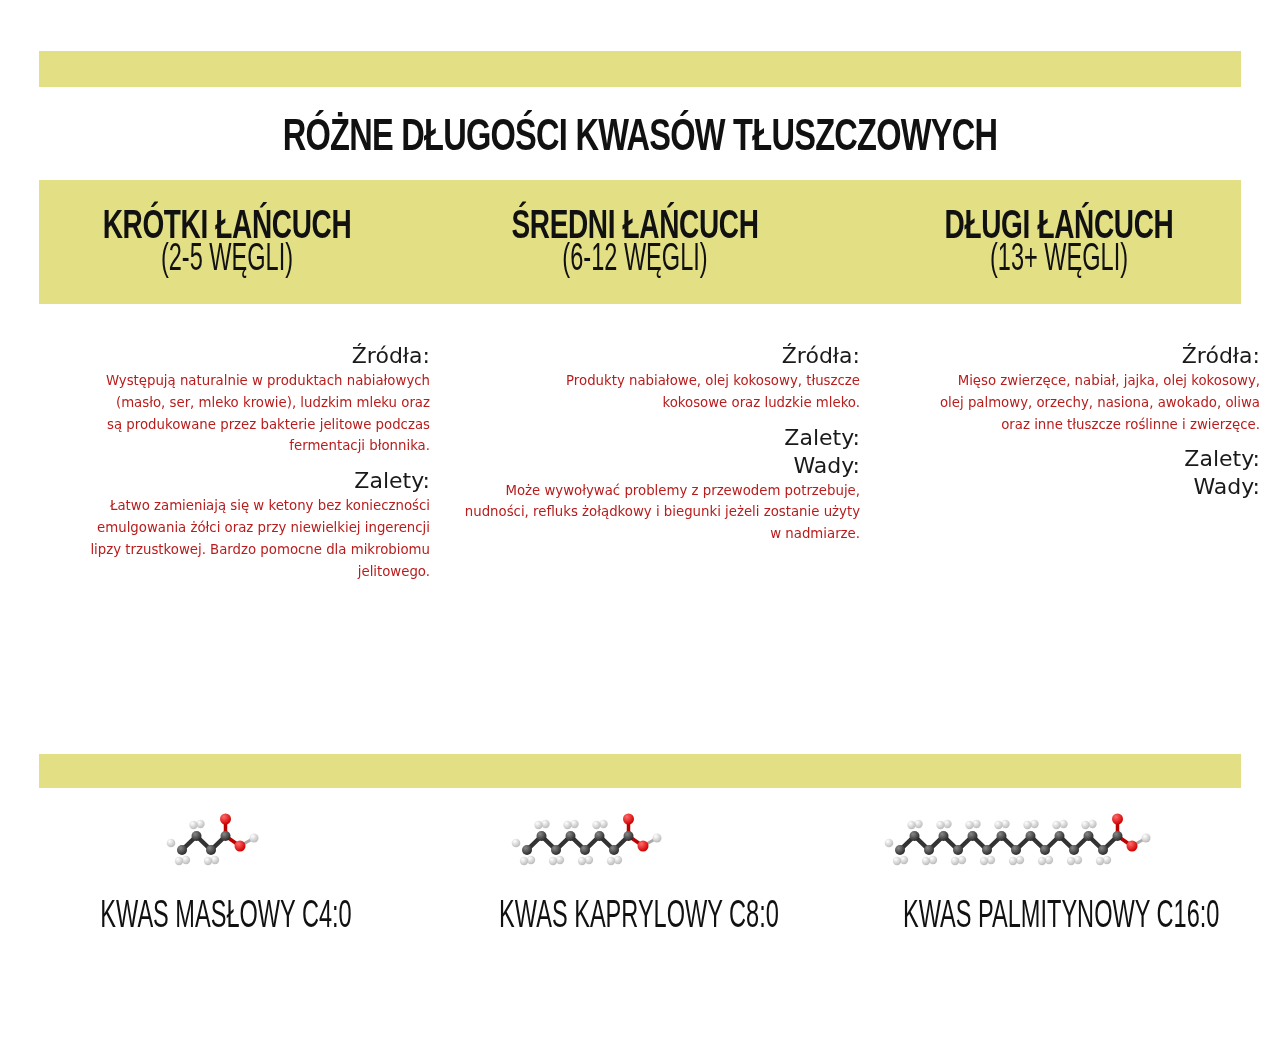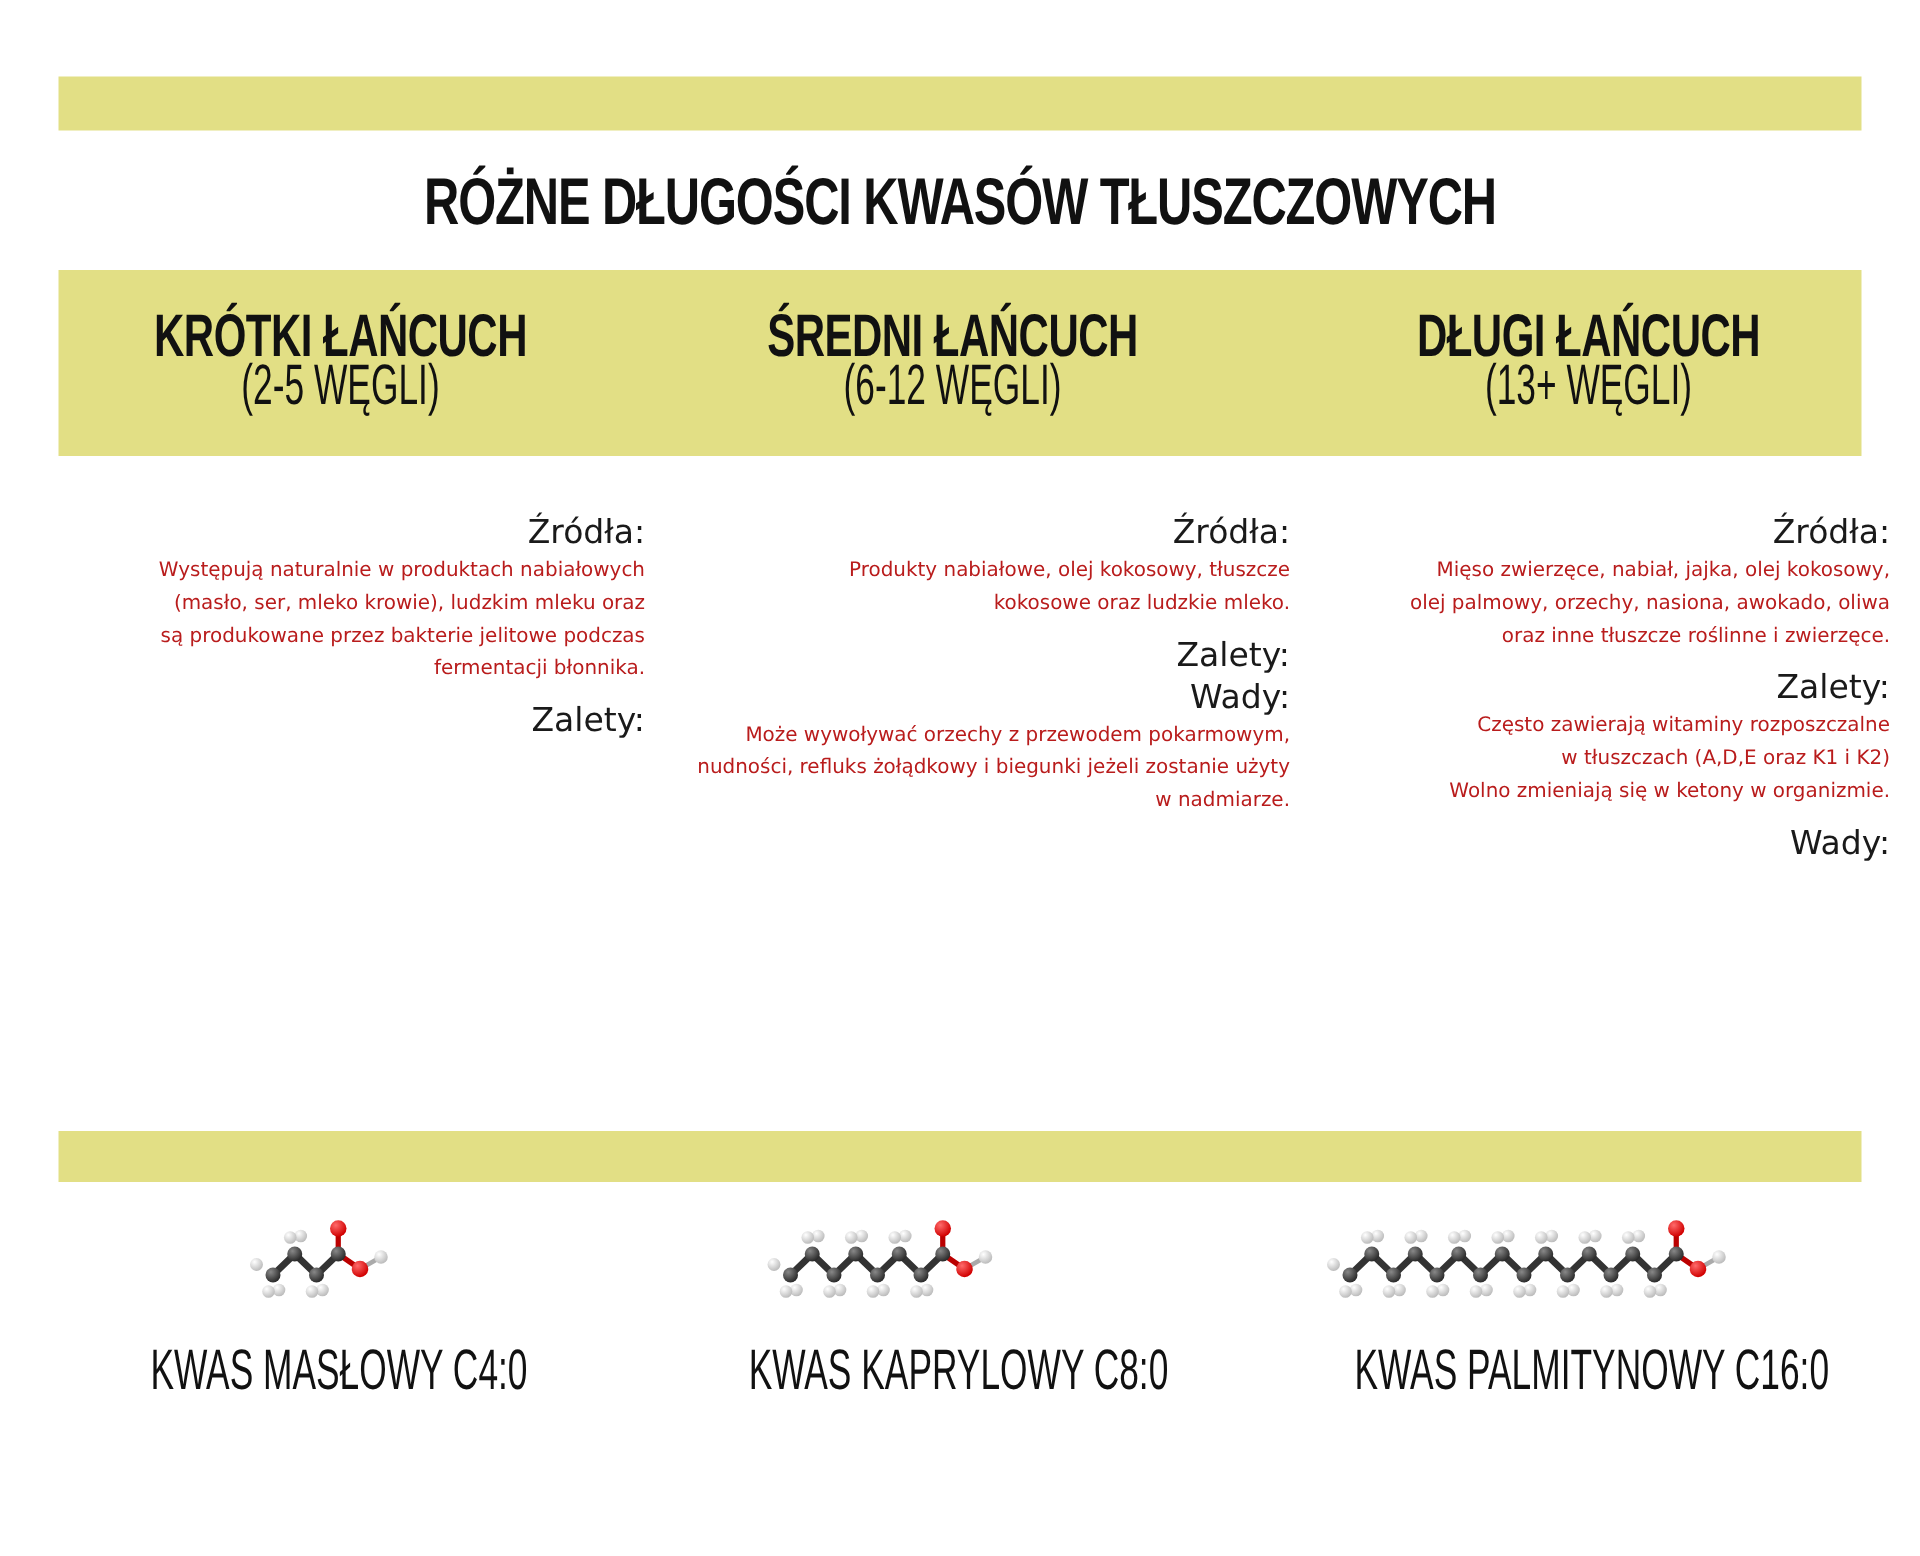--- a/index.html
+++ b/index.html
@@ -45,42 +45,43 @@
   <span class="sub">(13+ WĘGLI)</span>
 </div>
 
 <div class="col" style="left:30px; width:400px;">
   <h3>Źródła:</h3>
   <p>Występują naturalnie w produktach nabiałowych
 (masło, ser, mleko krowie), ludzkim mleku oraz
 są produkowane przez bakterie jelitowe podczas
 fermentacji błonnika.</p>
   <h3>Zalety:</h3>
+  <p>Łatwo zamieniają się w ketony bez konieczności
+emulgowania żółci oraz przy niewielkiej ingerencji
+lipzy trzustkowej. Bardzo pomocne dla mikrobiomu
+jelitowego.</p>
 </div>
 
 <div class="col" style="left:420px; width:440px;">
   <h3>Źródła:</h3>
   <p>Produkty nabiałowe, olej kokosowy, tłuszcze
 kokosowe oraz ludzkie mleko.</p>
   <h3>Zalety:</h3>
   <h3>Wady:</h3>
-  <p>Może wywoływać orzechy z przewodem pokarmowym,
+  <p>Może wywoływać problemy z przewodem potrzebuje,
 nudności, refluks żołądkowy i biegunki jeżeli zostanie użyty
 w nadmiarze.</p>
 </div>
 
 <div class="col" style="left:860px; width:400px;">
   <h3>Źródła:</h3>
   <p>Mięso zwierzęce, nabiał, jajka, olej kokosowy,
 olej palmowy, orzechy, nasiona, awokado, oliwa
 oraz inne tłuszcze roślinne i zwierzęce.</p>
   <h3>Zalety:</h3>
-  <p>Często zawierają witaminy rozposzczalne
-w tłuszczach (A,D,E oraz K1 i K2)
-Wolno zmieniają się w ketony w organizmie.</p>
   <h3>Wady:</h3>
 </div>
 
 <div class="band sep"></div>
 
 <svg class="mol" id="mol0" style="left:160px;" width="140" height="70">
     <defs>
       <radialGradient id="m0c" cx="35%" cy="30%" r="70%">
         <stop offset="0%" stop-color="#888"></stop>
         <stop offset="100%" stop-color="#2b2b2b"></stop>

